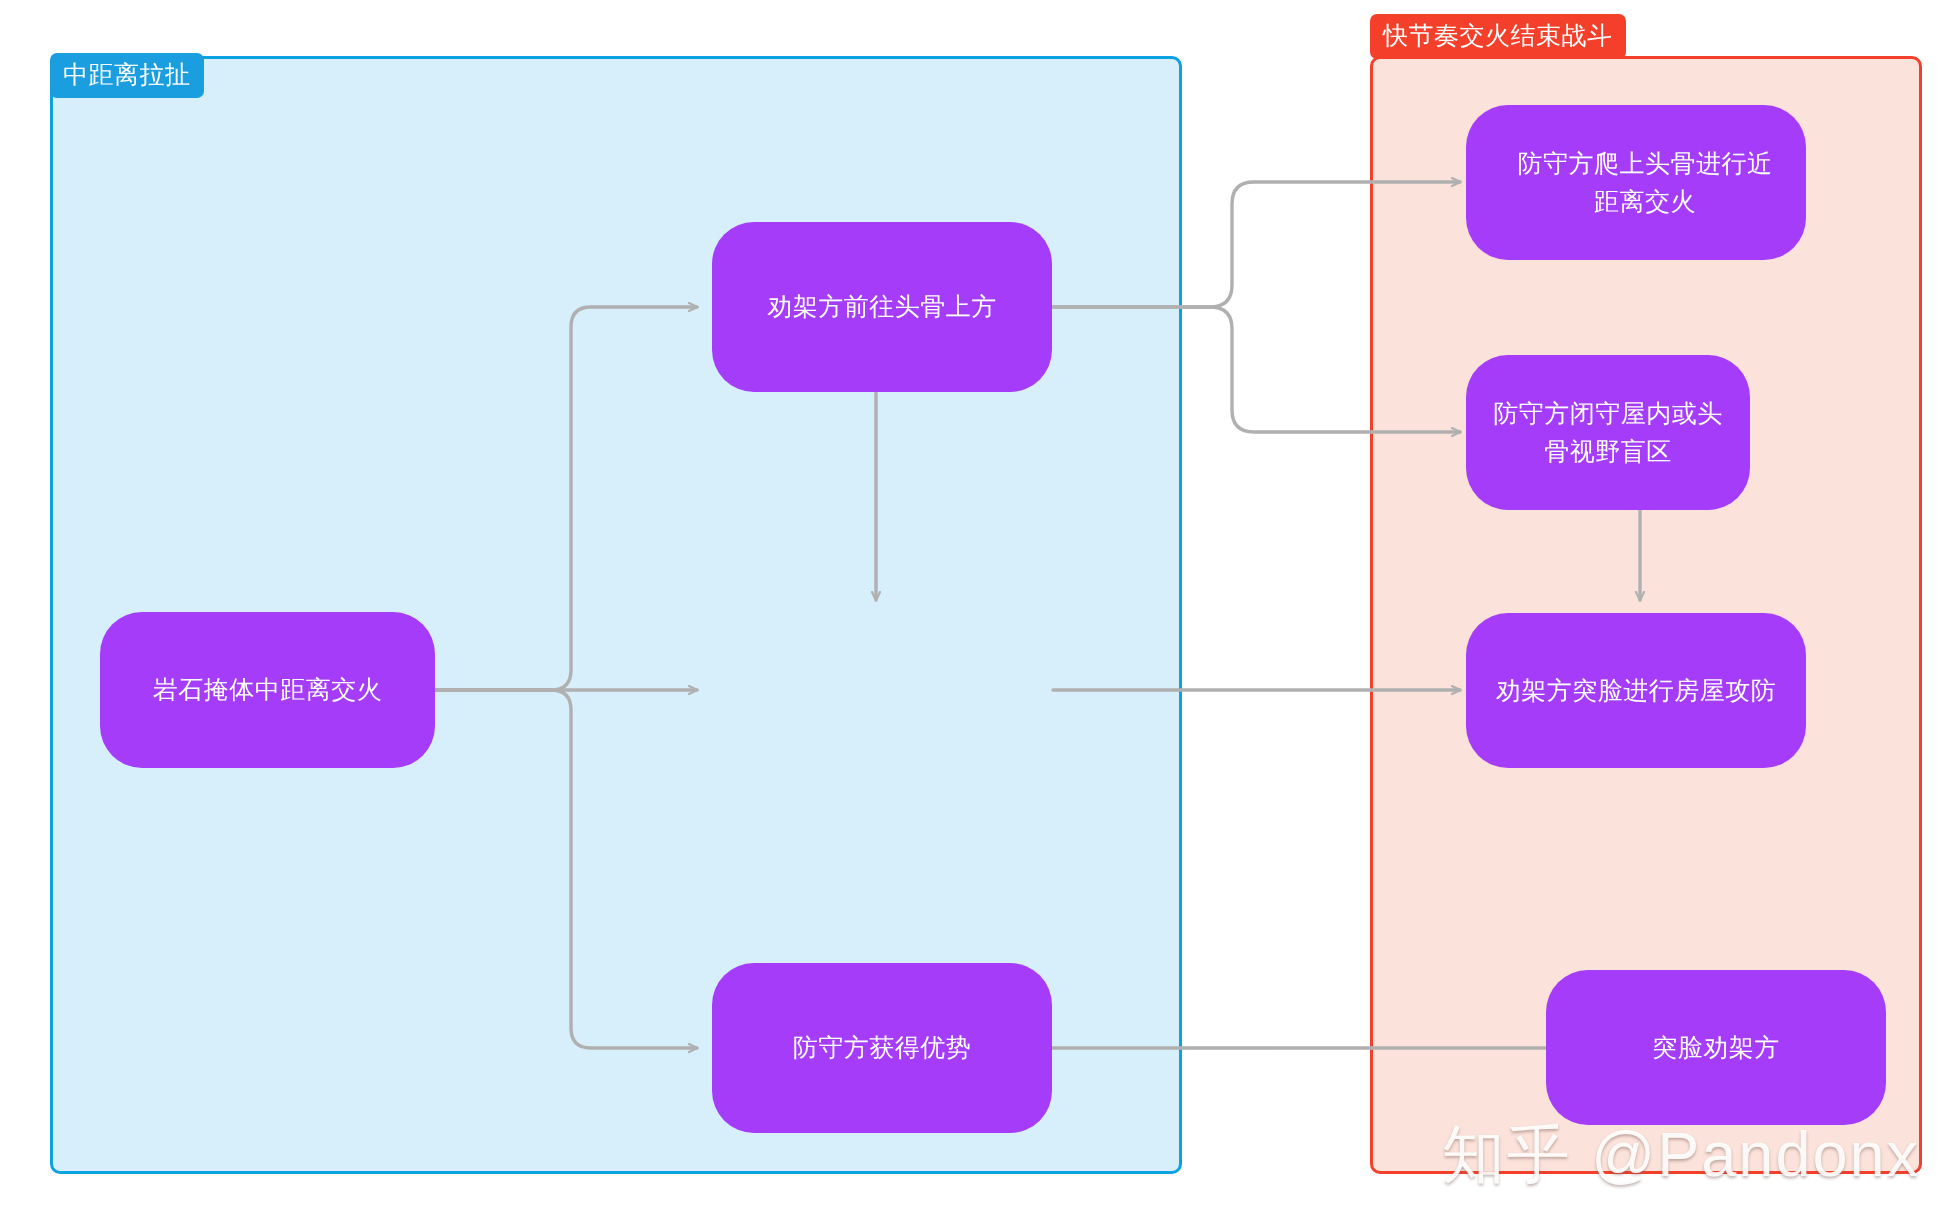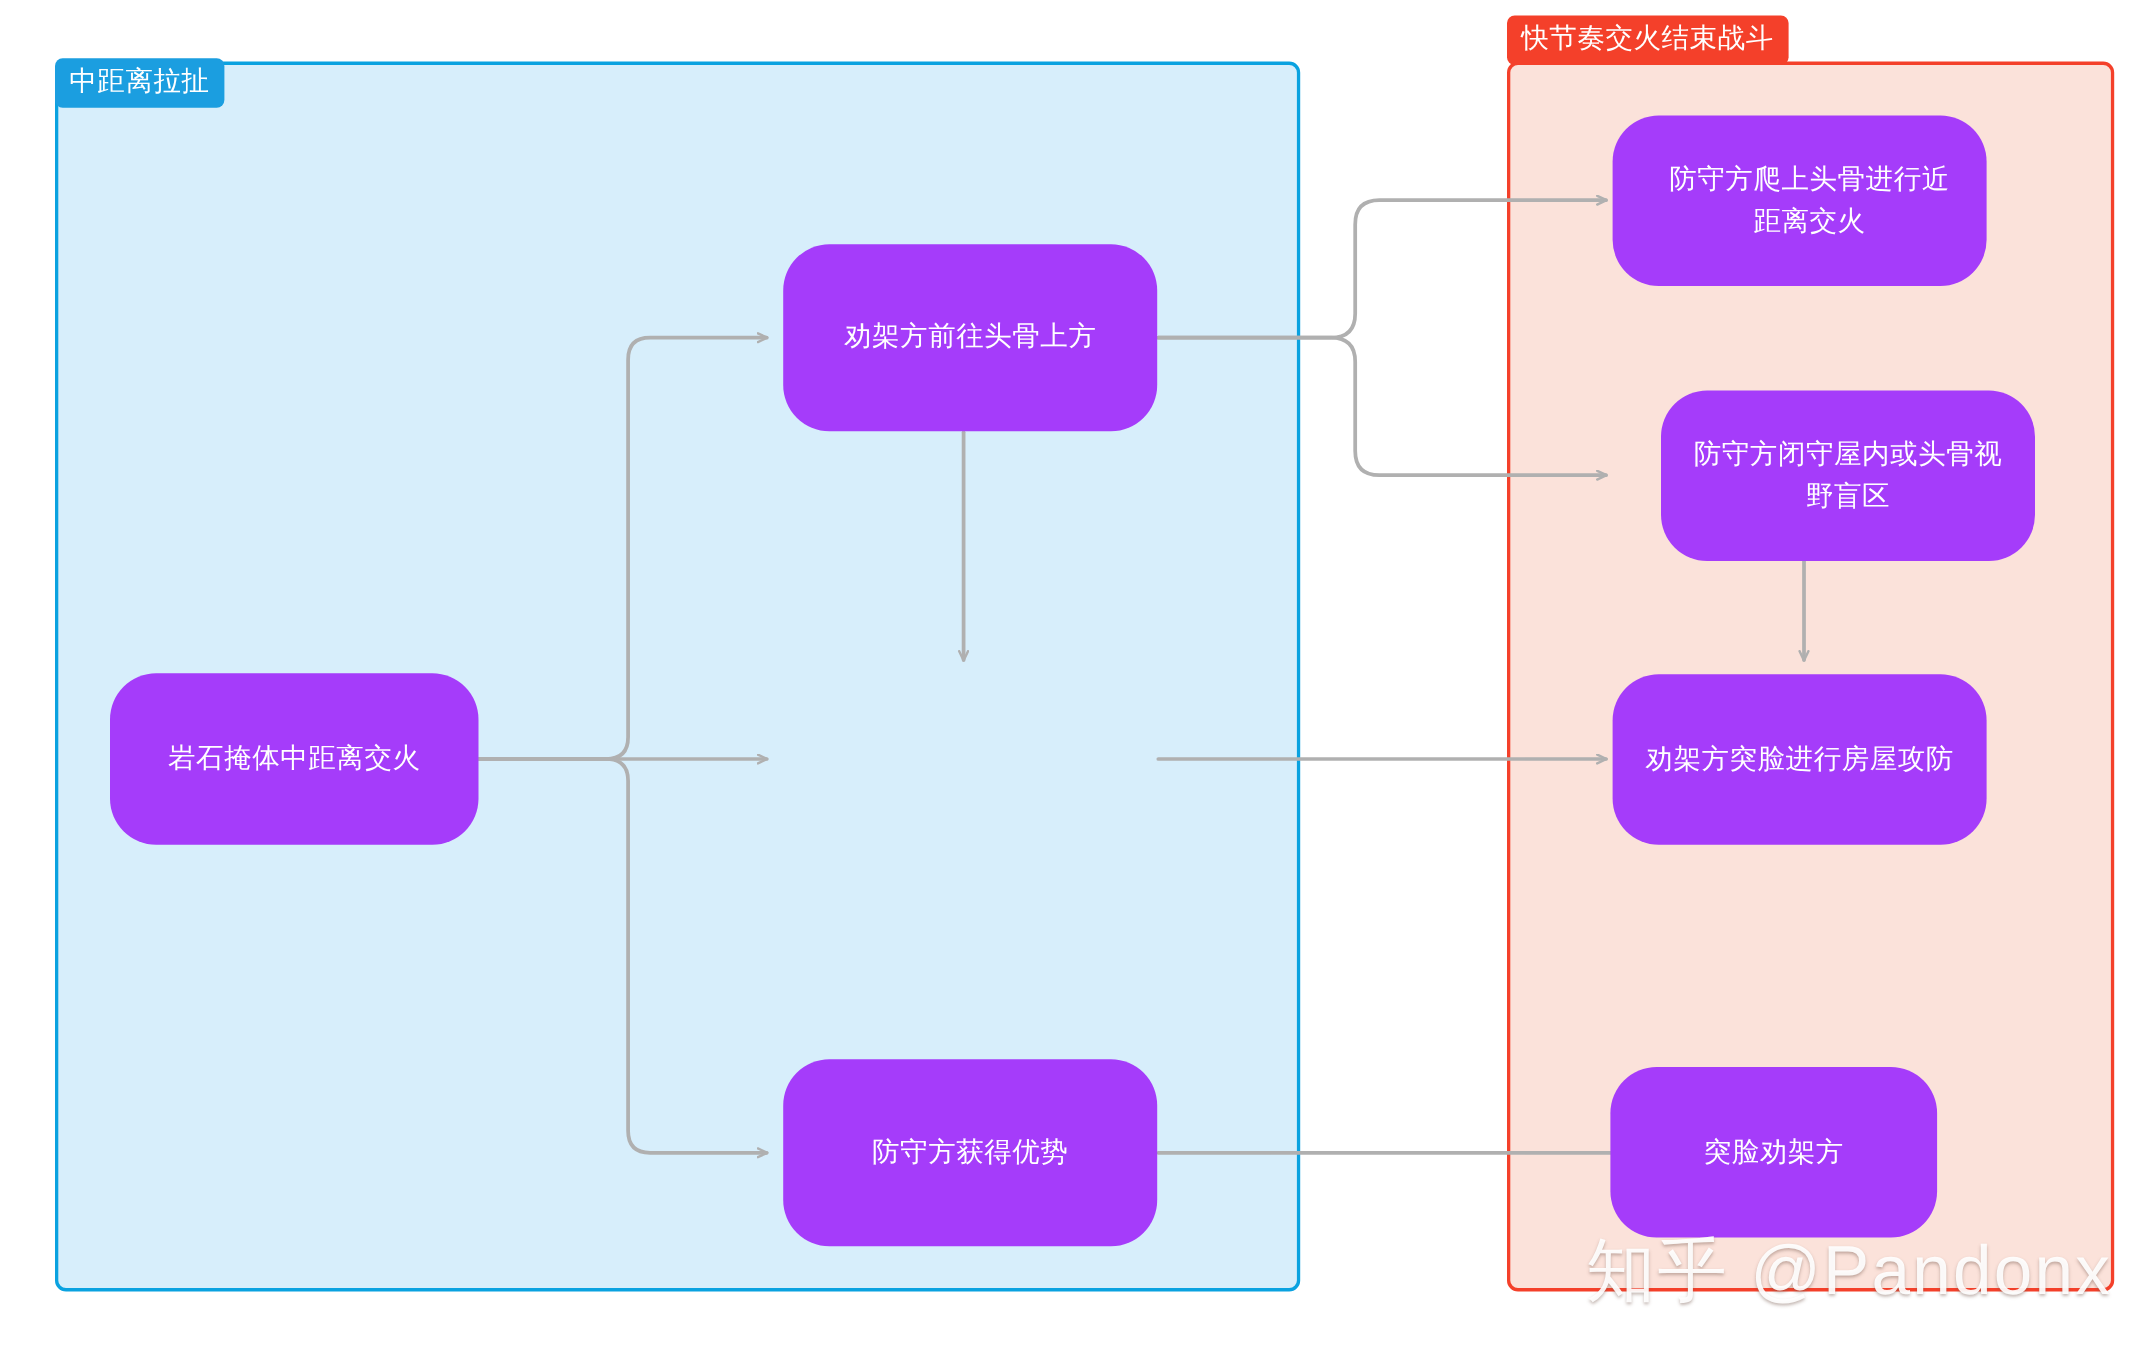--- a/index.html
+++ b/index.html
@@ -141,27 +141,27 @@
 
 
   <div class="node" style="left:712px; top:963px; width:340px; height:170px;">
     <span class="node-label">防守方获得优势</span>
   </div>
 
   <div class="node" style="left:1466px; top:105px; width:340px; height:155px;padding-left:40px;">
     <span class="node-label">防守方爬上头骨进行近距离交火</span>
   </div>
 
-  <div class="node" style="left:1510px; top:355px; width:340px; height:155px;">
+  <div class="node" style="left:1466px; top:355px; width:284px; height:155px;">
     <span class="node-label">防守方闭守屋内或头骨视野盲区</span>
   </div>
 
   <div class="node" style="left:1466px; top:613px; width:340px; height:155px;">
     <span class="node-label">劝架方突脸进行房屋攻防</span>
   </div>
 
-  <div class="node" style="left:1464px; top:970px; width:297px; height:155px;">
+  <div class="node" style="left:1546px; top:970px; width:340px; height:155px;">
     <span class="node-label">突脸劝架方</span>
   </div>
 
   <div id="watermark">知乎 @Pandonx</div>
 
 </div>
 
 </body></html>

